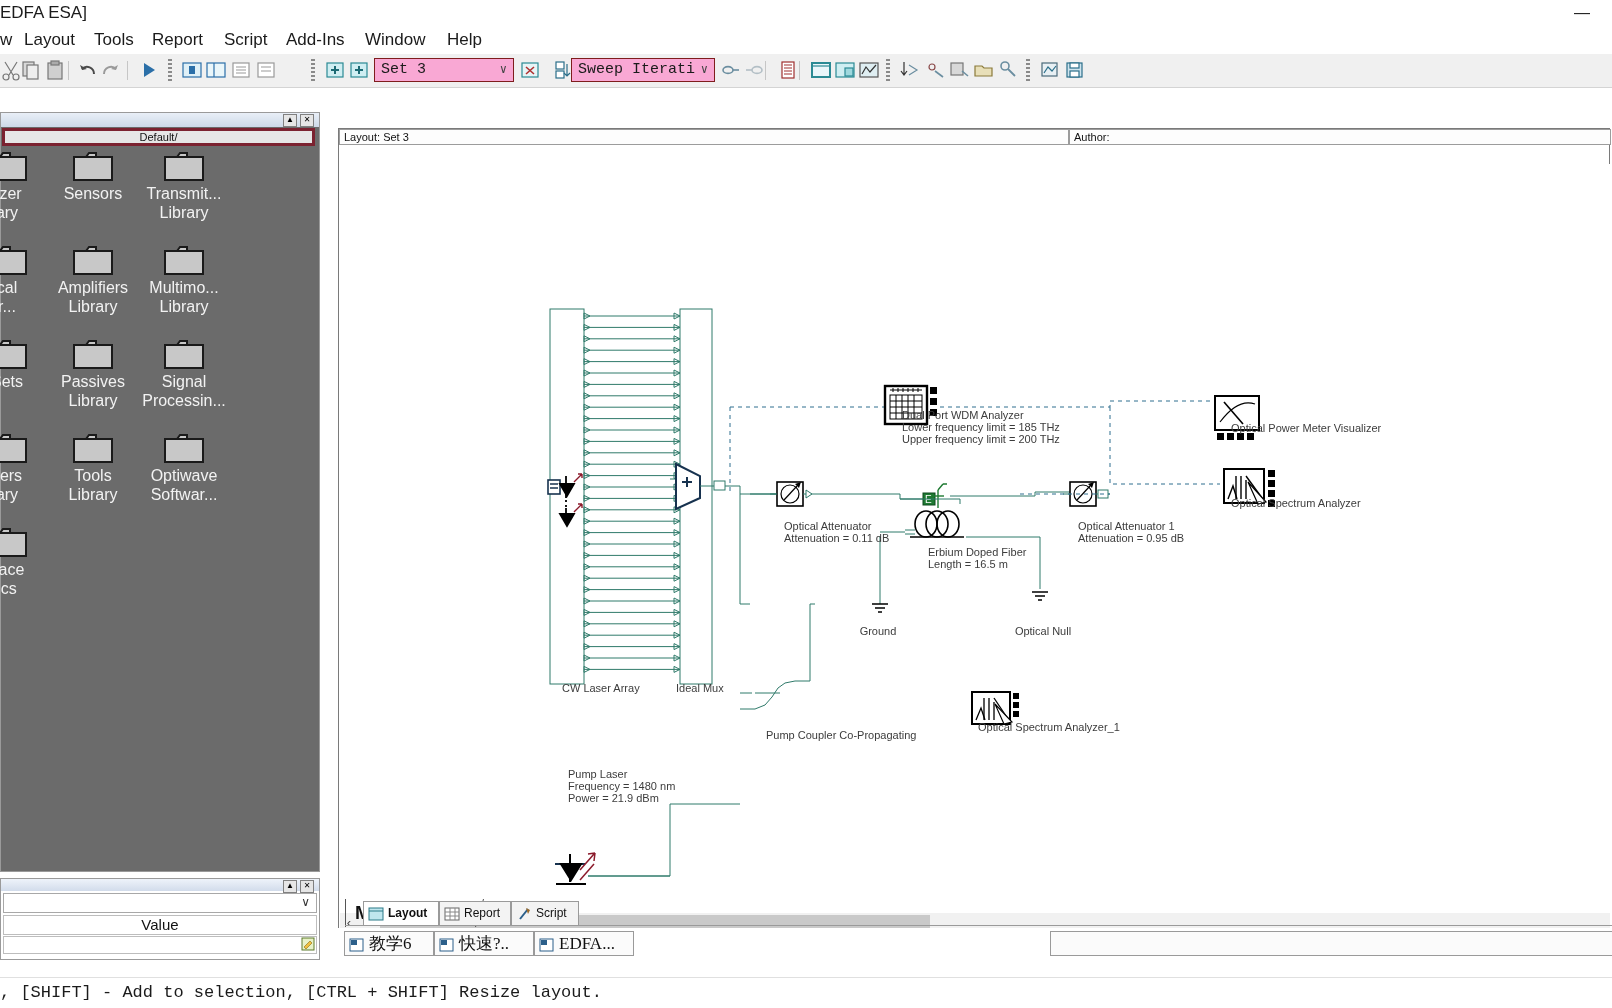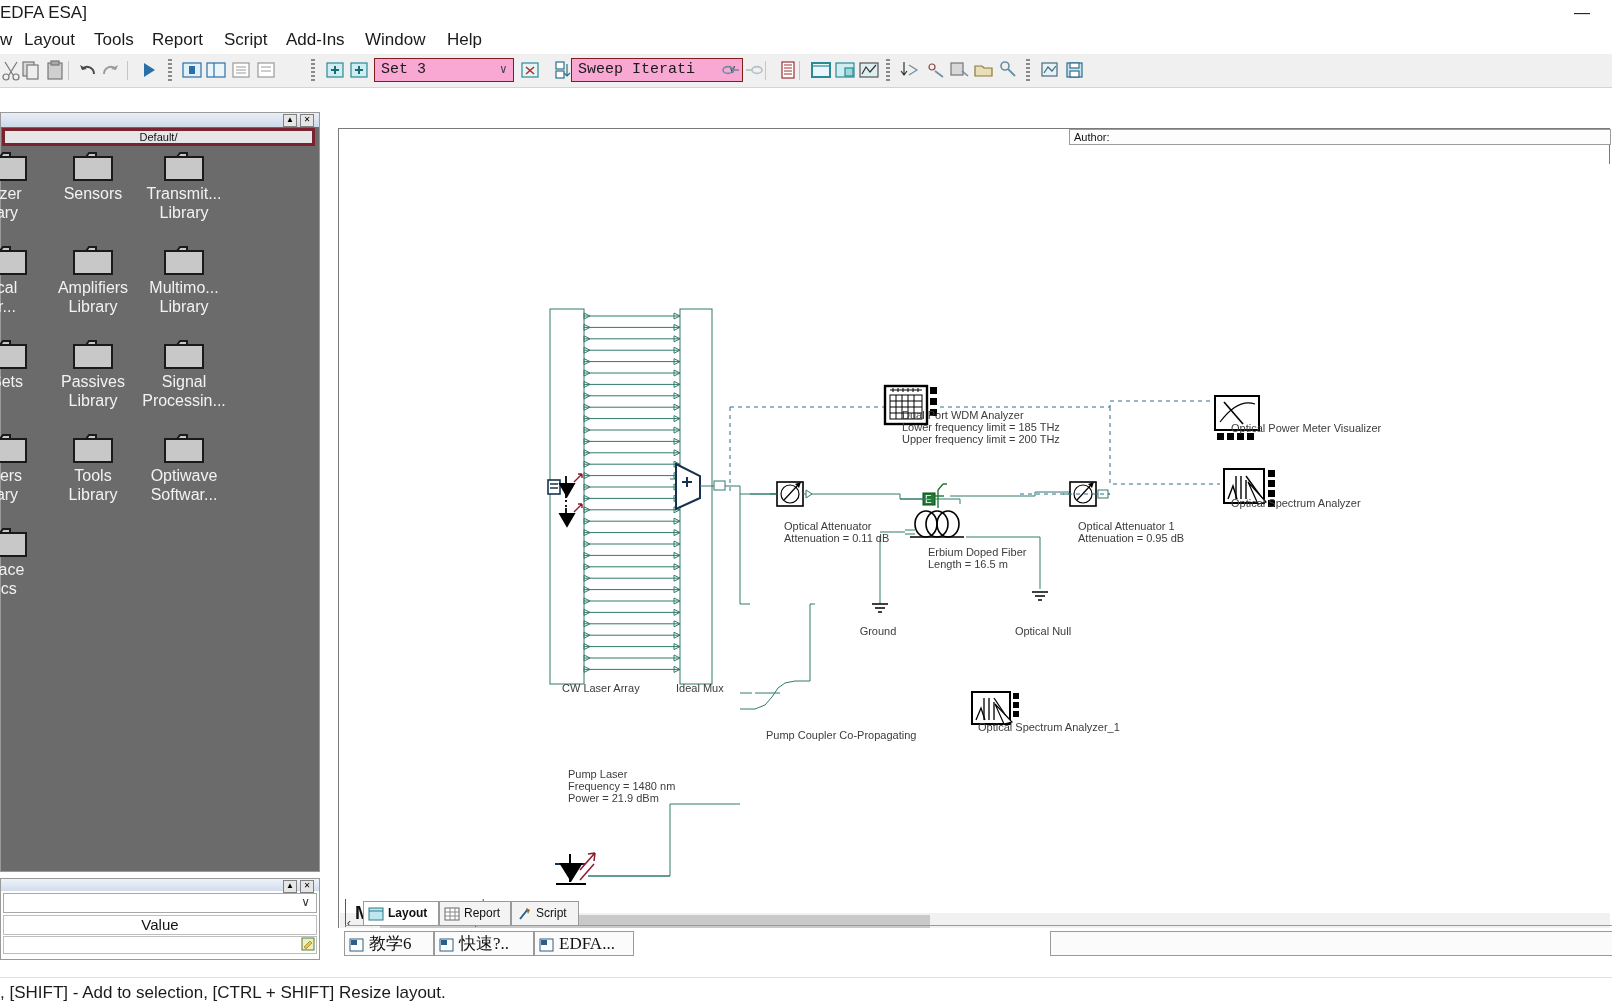--- a/index.html
+++ b/index.html
@@ -167,21 +167,21 @@
   .dtab-rest{position:absolute;left:720px;top:3px;width:880px;height:25px;
     border:1px solid #9a9a9a;background:#fbfbfb;box-sizing:border-box;}
 
   
   .statusbar{
     position:absolute;left:0;bottom:0;width:1612px;height:30px;background:#ffffff;
     border-top:1px solid #e0e0e0;
   }
   .statusbar .txt{
     position:absolute;left:0;top:0;height:30px;line-height:30px;
-    font-size:17px;color:#1b1b1b;white-space:nowrap;
+    font-size:17px;color:#1b1b1b;white-space:nowrap;font-family:Liberation Mono, monospace;
   }
 </style>
 </head>
 <body>
 
 <div class="app">
 
   <div class="titlebar">
     <div class="caption">EDFA ESA]</div>
     <div class="win-min">—</div>
@@ -206,21 +206,21 @@
     <div class="tb-sep" style="left:765px;"></div>
     <div class="tb-sep" style="left:799px;"></div>
     <div class="tb-grip" style="left:886px;"></div>
     <div class="tb-grip" style="left:1026px;"></div>
 
     <div class="tb-combo" style="left:374px;width:140px;">
       <span>Set 3</span>
       <span class="arrow">∨</span>
     </div>
 
-    <div class="tb-combo" style="left:571px;width:172px;">
+    <div class="tb-combo" style="left:571px;width:144px;">
       <span>Sweep Iterati</span>
       <span class="arrow">∨</span>
     </div>
   <div class="tb-icon" style="left: 0px;">
         <svg width="22" height="22" viewBox="0 0 22 22" stroke-width="1.2">
           <path d="M5 3 L13 16 M17 3 L9 16" stroke="#777" fill="none"></path>
           <circle cx="6" cy="18" r="3" stroke="#777" fill="none"></circle>
           <circle cx="16" cy="18" r="3" stroke="#777" fill="none"></circle>
         </svg>
       </div>
@@ -531,20 +531,21 @@
     <svg class="ll-icon" viewBox="0 0 14 14">
       <rect x="1" y="1" width="12" height="12" fill="#e8f2c8" stroke="#5c7a2a"></rect>
       <path d="M3 10 L9 4 L11 6 L5 12 Z" fill="#f0c040" stroke="#8a6a10" stroke-width="0.6"></path>
     </svg>
   </div>
 
   <div class="mainarea">
     <div class="doc-frame">
 
       <div class="hdr-row" style="top:0;" id="hdr1">
+          <div class="hdr-cell" style="left: 0px; width: 730px;">Layout: Set 3</div>
           <div class="hdr-cell" style="left: 730px; width: 542px;">Author:</div>
         </div>
 
       <div class="canvas">
 
         <svg width="1270" height="760" viewBox="0 0 1270 760" style="position:absolute;left:0;top:0;">
           <g stroke="#2f7a6a" fill="none" stroke-width="1">
 
             <rect x="210" y="145" width="34" height="375" stroke="#2f7a6a" fill="none"></rect>
             <rect x="340" y="145" width="32" height="375" stroke="#2f7a6a" fill="none"></rect>

